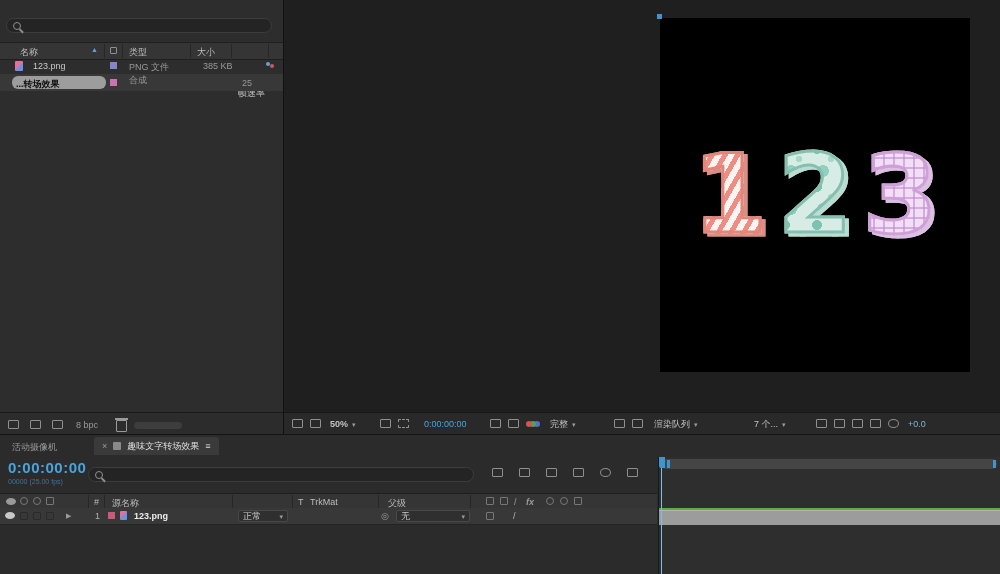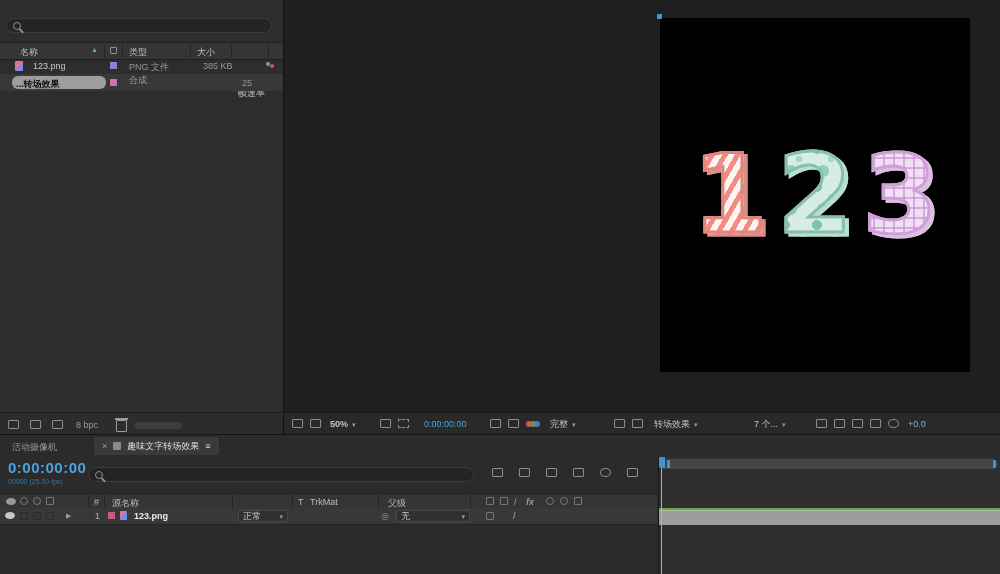--- a/index.html
+++ b/index.html
@@ -117,21 +117,21 @@
     <span class="a icobox" style="left:206px;top:6px;"></span>
     <span class="a icobox" style="left:224px;top:6px;"></span>
     <span class="a channels" style="left:242px;top:8px;width:15px;height:8px;"></span>
     <div class="a ddl" style="left:266px;top:4px;">
       <span>完整</span>
       <span class="caret">▾</span>
     </div>
     <span class="a icobox" style="left:330px;top:6px;"></span>
     <span class="a icobox" style="left:348px;top:6px;"></span>
     <div class="a ddl" style="left:370px;top:4px;">
-      <span>转场效果</span>
+      <span>渲染队列</span>
       <span class="caret">▾</span>
     </div>
     <div class="a ddl" style="left:470px;top:4px;">
       <span>7 个...</span>
       <span class="caret">▾</span>
     </div>
     <span class="a icobox" style="left:532px;top:6px;"></span>
     <span class="a icobox" style="left:550px;top:6px;"></span>
     <span class="a icobox" style="left:568px;top:6px;"></span>
     <span class="a icobox" style="left:586px;top:6px;"></span>

